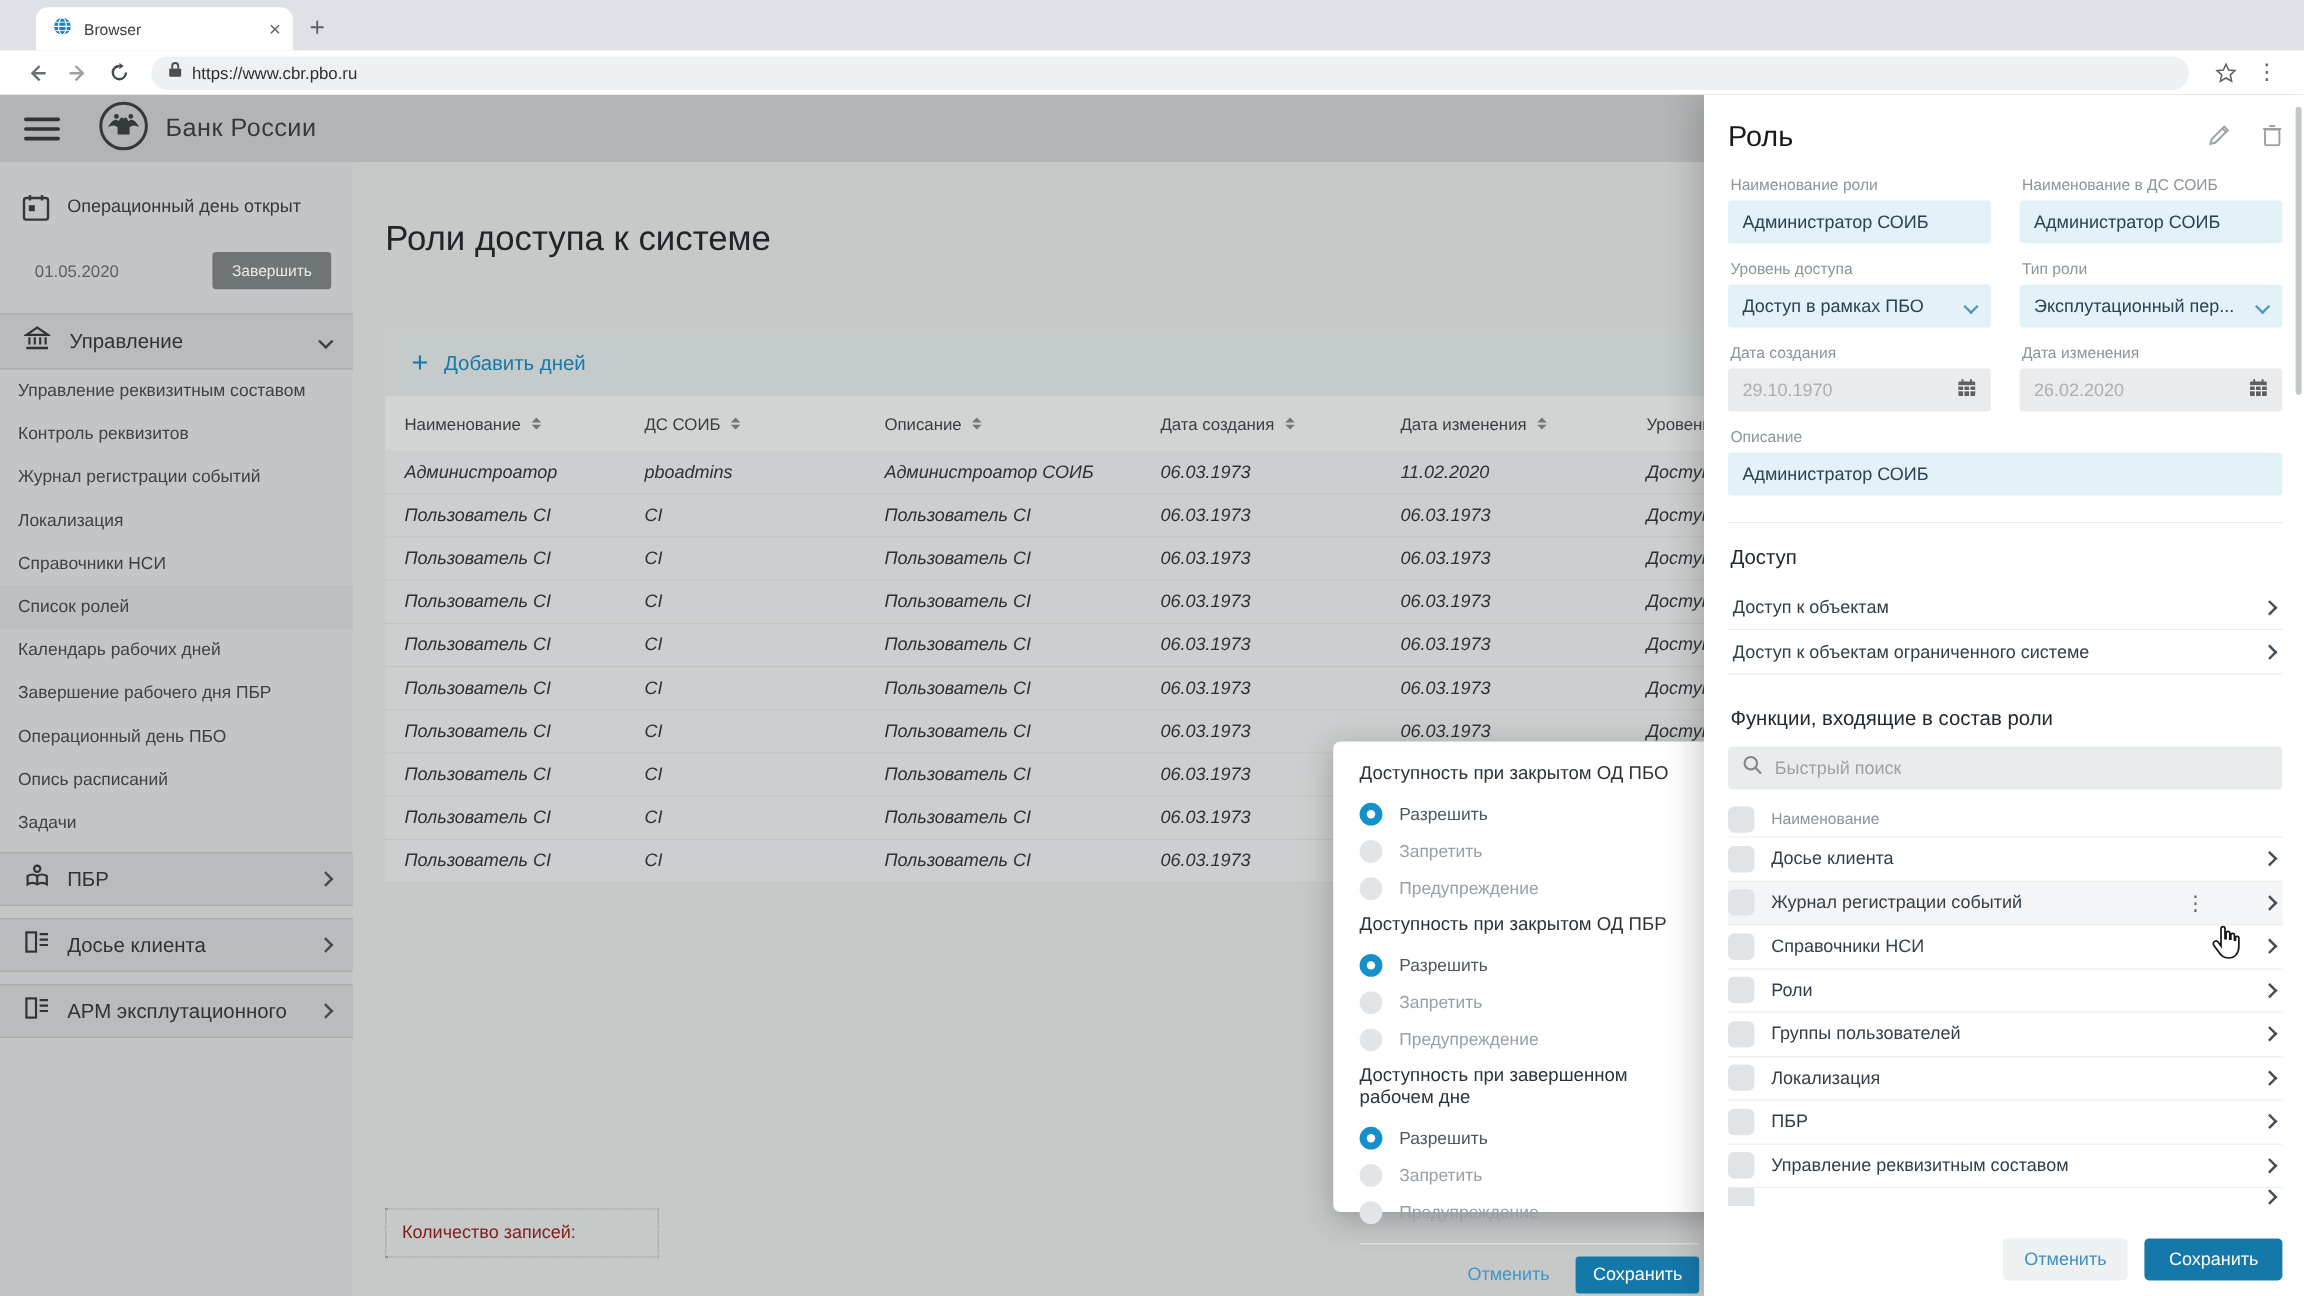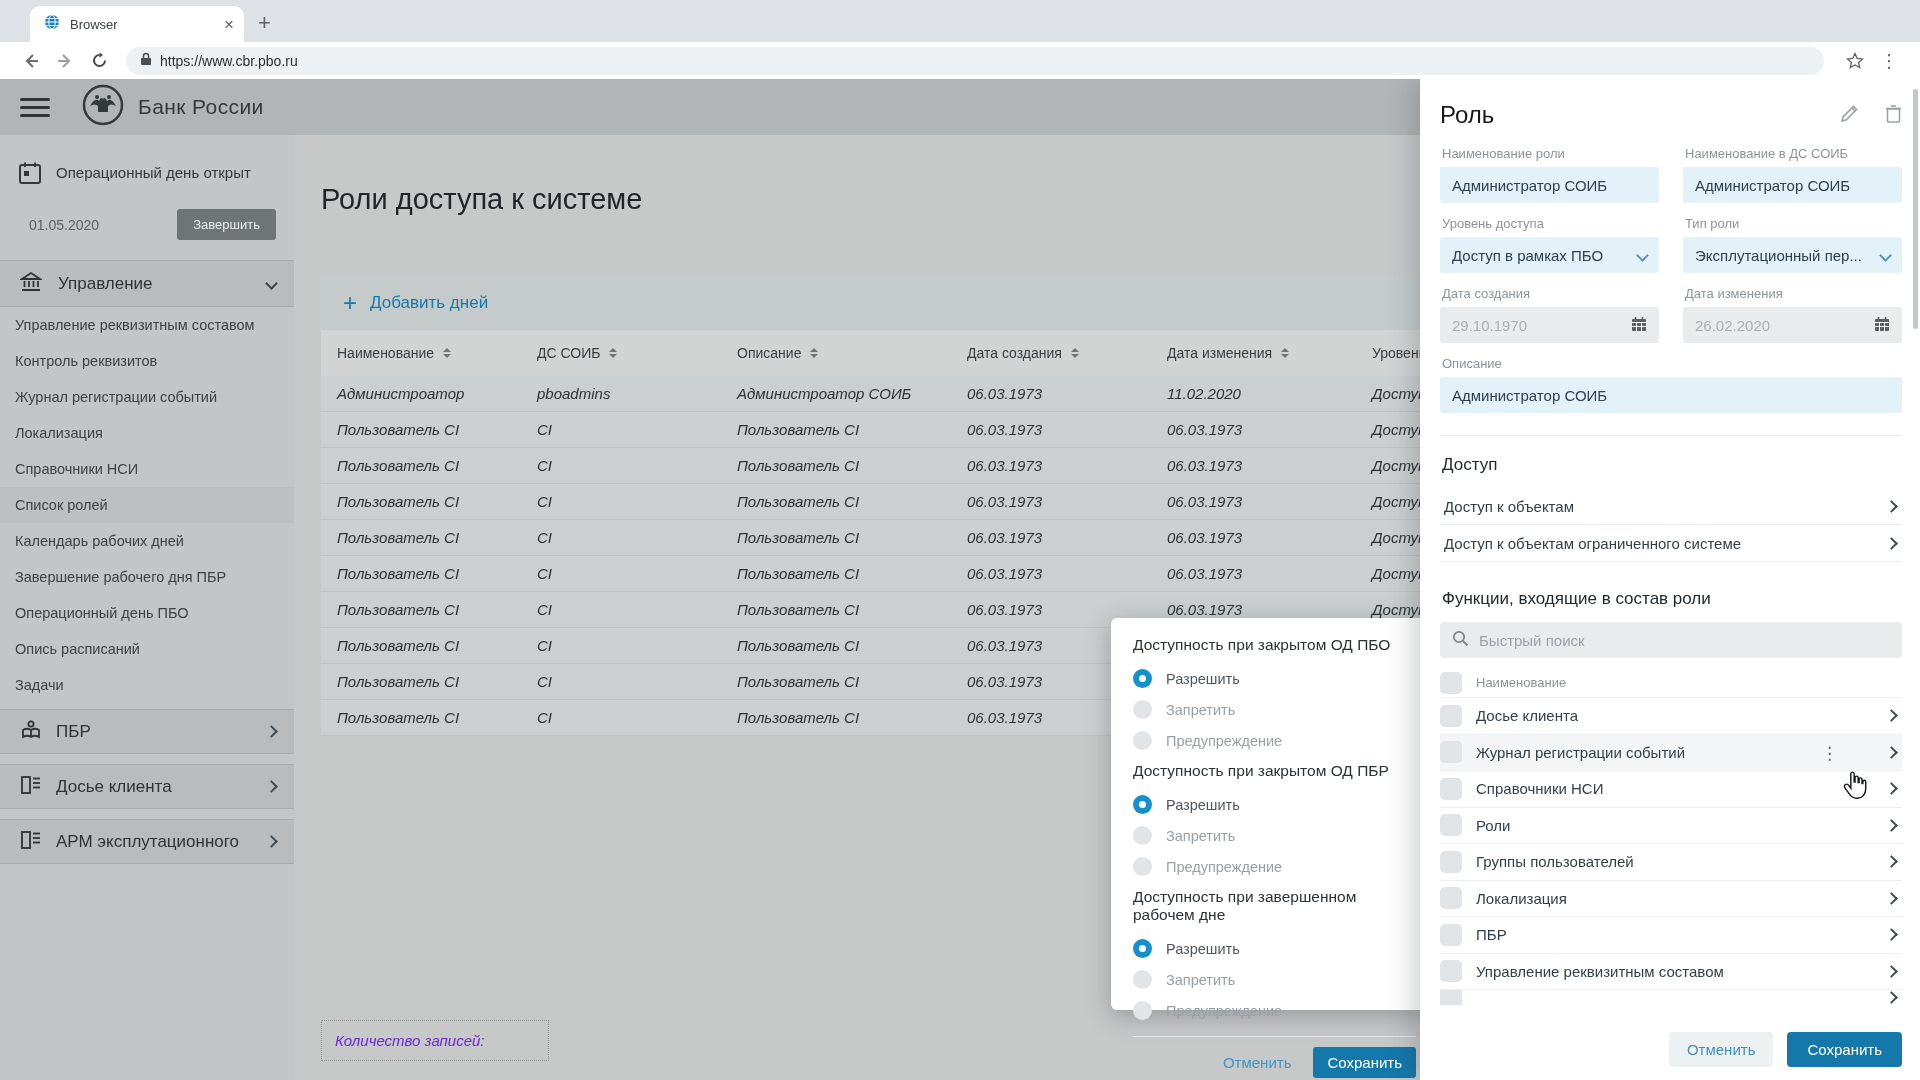--- a/index.html
+++ b/index.html
@@ -59,22 +59,22 @@
   .thead { display:grid; grid-template-columns:200px 200px 230px 200px 205px 1fr; align-items:center;
            height:46px; background:#d2d4d4; padding-left:16px; }
   .th { font-size:14px; color:#383d41; display:flex; align-items:center; }
   .sort { display:inline-flex; flex-direction:column; gap:2px; margin-left:9px; }
   .sort i { display:block; width:0; height:0; border-left:4px solid transparent; border-right:4px solid transparent; }
   .sort .up { border-bottom:4px solid #70767a; }
   .sort .dn { border-top:4px solid #70767a; }
   .trow { display:grid; grid-template-columns:200px 200px 230px 200px 205px 1fr; align-items:center;
           height:36px; background:#cccfcf; border-bottom:1px solid #c0c3c3; padding-left:16px;font-style:italic; }
   .td { font-size:15px; color:#2c3134; white-space:nowrap; }
-  .records { position:absolute; left:27px; bottom:19px; width:228px; height:41px; border:1px dotted #8f9497;
-             font-size:15px; color:#6d28d9; line-height:39px; padding-left:13px;font-style:italic; }
+  .records { position:absolute; left:27px; bottom:32px; width:228px; height:41px; border:1px dotted #8f9497;
+             font-size:15px; color:#7f1d1d; line-height:39px; padding-left:13px; }
 
   
   .chev { display:inline-block; width:9px; height:9px; border-right:2px solid #3a4347; border-bottom:2px solid #3a4347; }
   .chev.d { transform:rotate(45deg); }
   .chev.r { transform:rotate(-45deg); }
   .chev.blue { border-color:#5795bd; }
   .chev.grey { border-color:#434c53; }
 
   
   .popup { position:absolute; left:1088px; top:539px; width:327px; height:392px; background:#fff;

